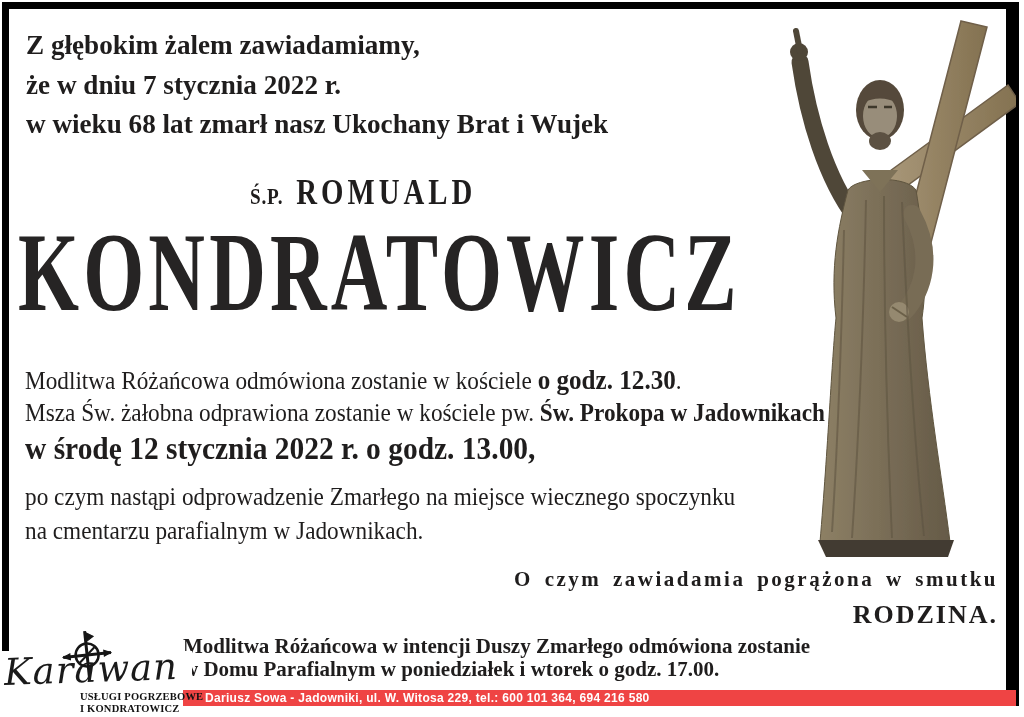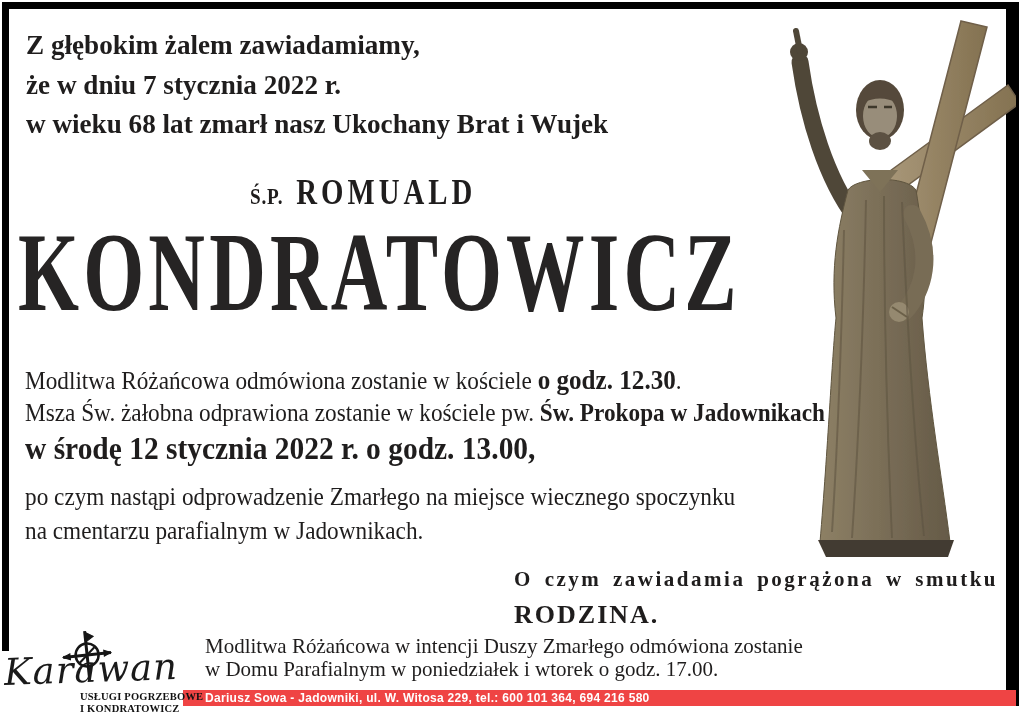--- a/index.html
+++ b/index.html
@@ -40,26 +40,26 @@
   .dl2{top:399px;}
   .dl4{top:483px;}
   .dl5{top:517px;}
   .b{font-weight:bold;}
   .b-big{font-weight:bold;font-size:27px;}
   .dateline{
     position:absolute;left:25px;top:431px;font-size:31px;font-weight:bold;white-space:nowrap;
     transform:scaleX(0.95);transform-origin:left top;
   }
   
-  .closing{position:absolute;right:26px;top:567px;}
+  .closing{position:absolute;right:26px;top:567px;text-align:right;}
   .closing-l1{font-size:21px;font-weight:bold;letter-spacing:2.5px;word-spacing:4px;white-space:nowrap;}
   .closing-l2{font-size:26px;font-weight:bold;letter-spacing:2px;margin-top:8px;}
   
   .footer-note{
-    position:absolute;left:183px;top:635px;font-size:21px;font-weight:normal;line-height:23px;white-space:nowrap;margin-left:22px;
+    position:absolute;left:183px;top:635px;font-size:21px;font-weight:bold;line-height:23px;white-space:nowrap;
   }
   
   .contact-bar{
     position:absolute;left:183px;top:690px;width:833px;height:16px;background:#ef4444;
     font-family:"Liberation Sans", sans-serif;font-size:12px;font-weight:bold;color:#fff;
     line-height:16px;padding-left:22px;letter-spacing:0.3px;box-sizing:border-box;white-space:nowrap;
     z-index:6;
   }
   
   .logo-bg{position:absolute;left:0;top:651px;width:192px;height:66px;background:#fff;z-index:5;}

